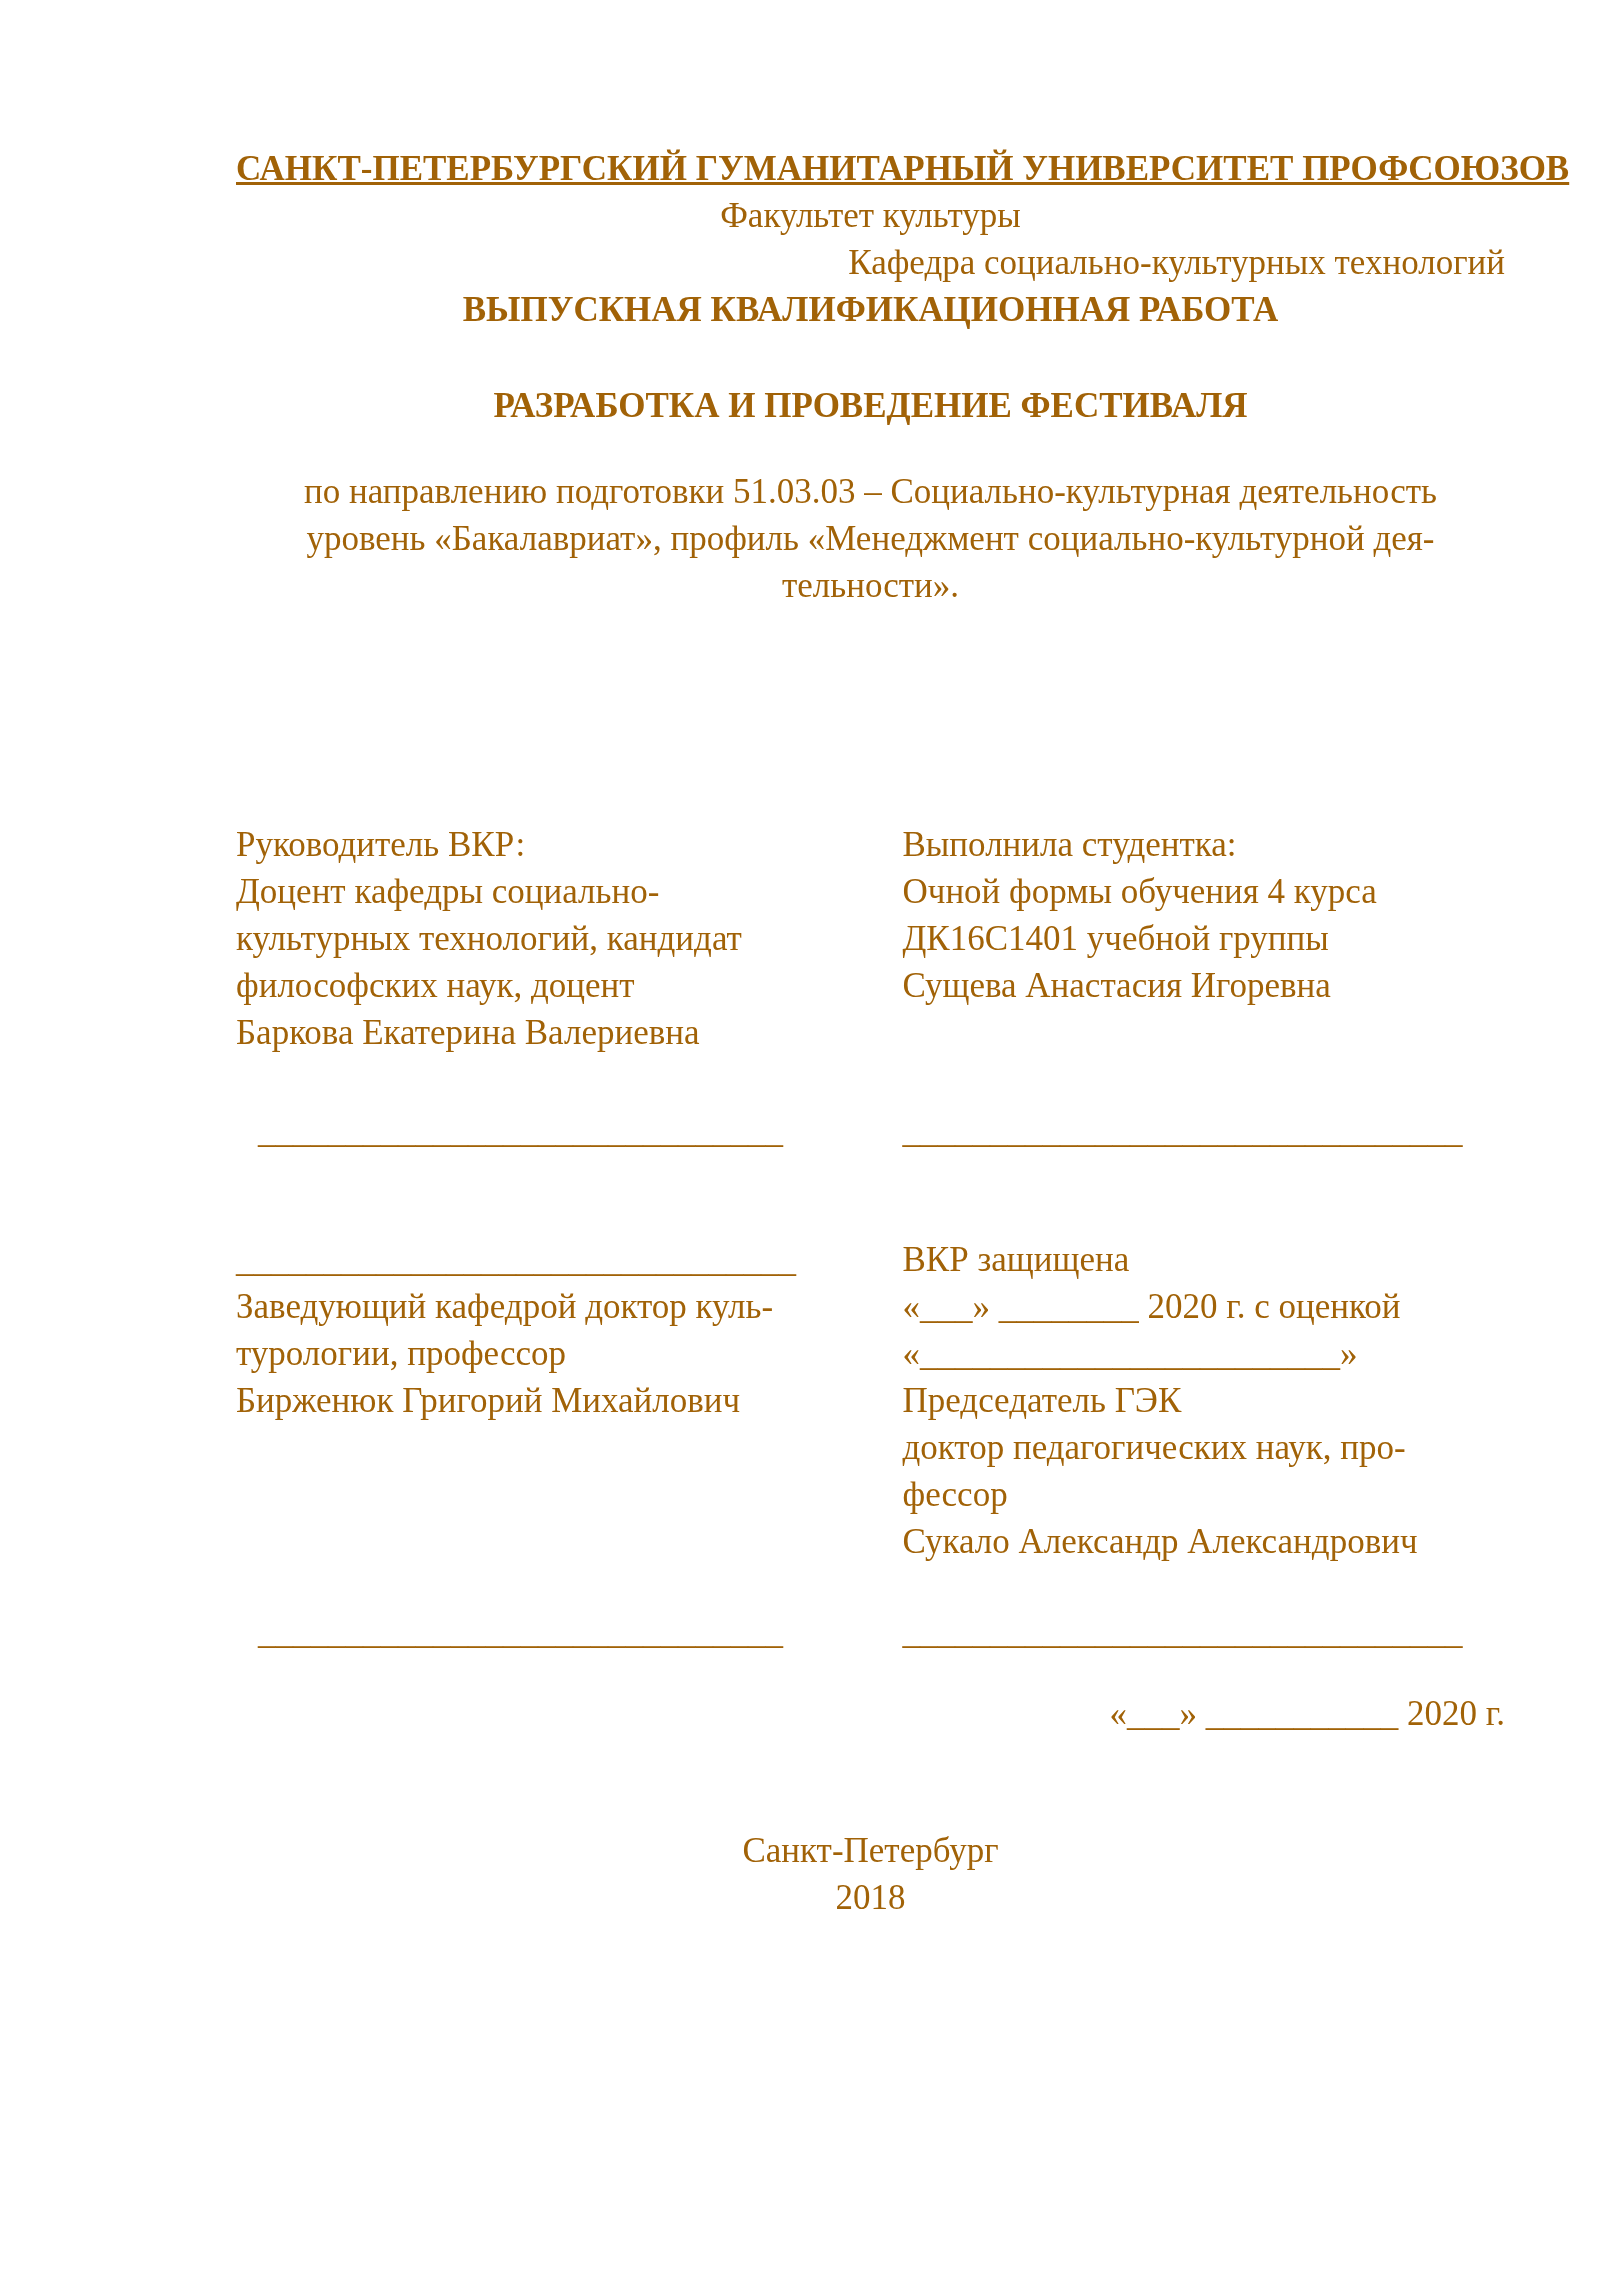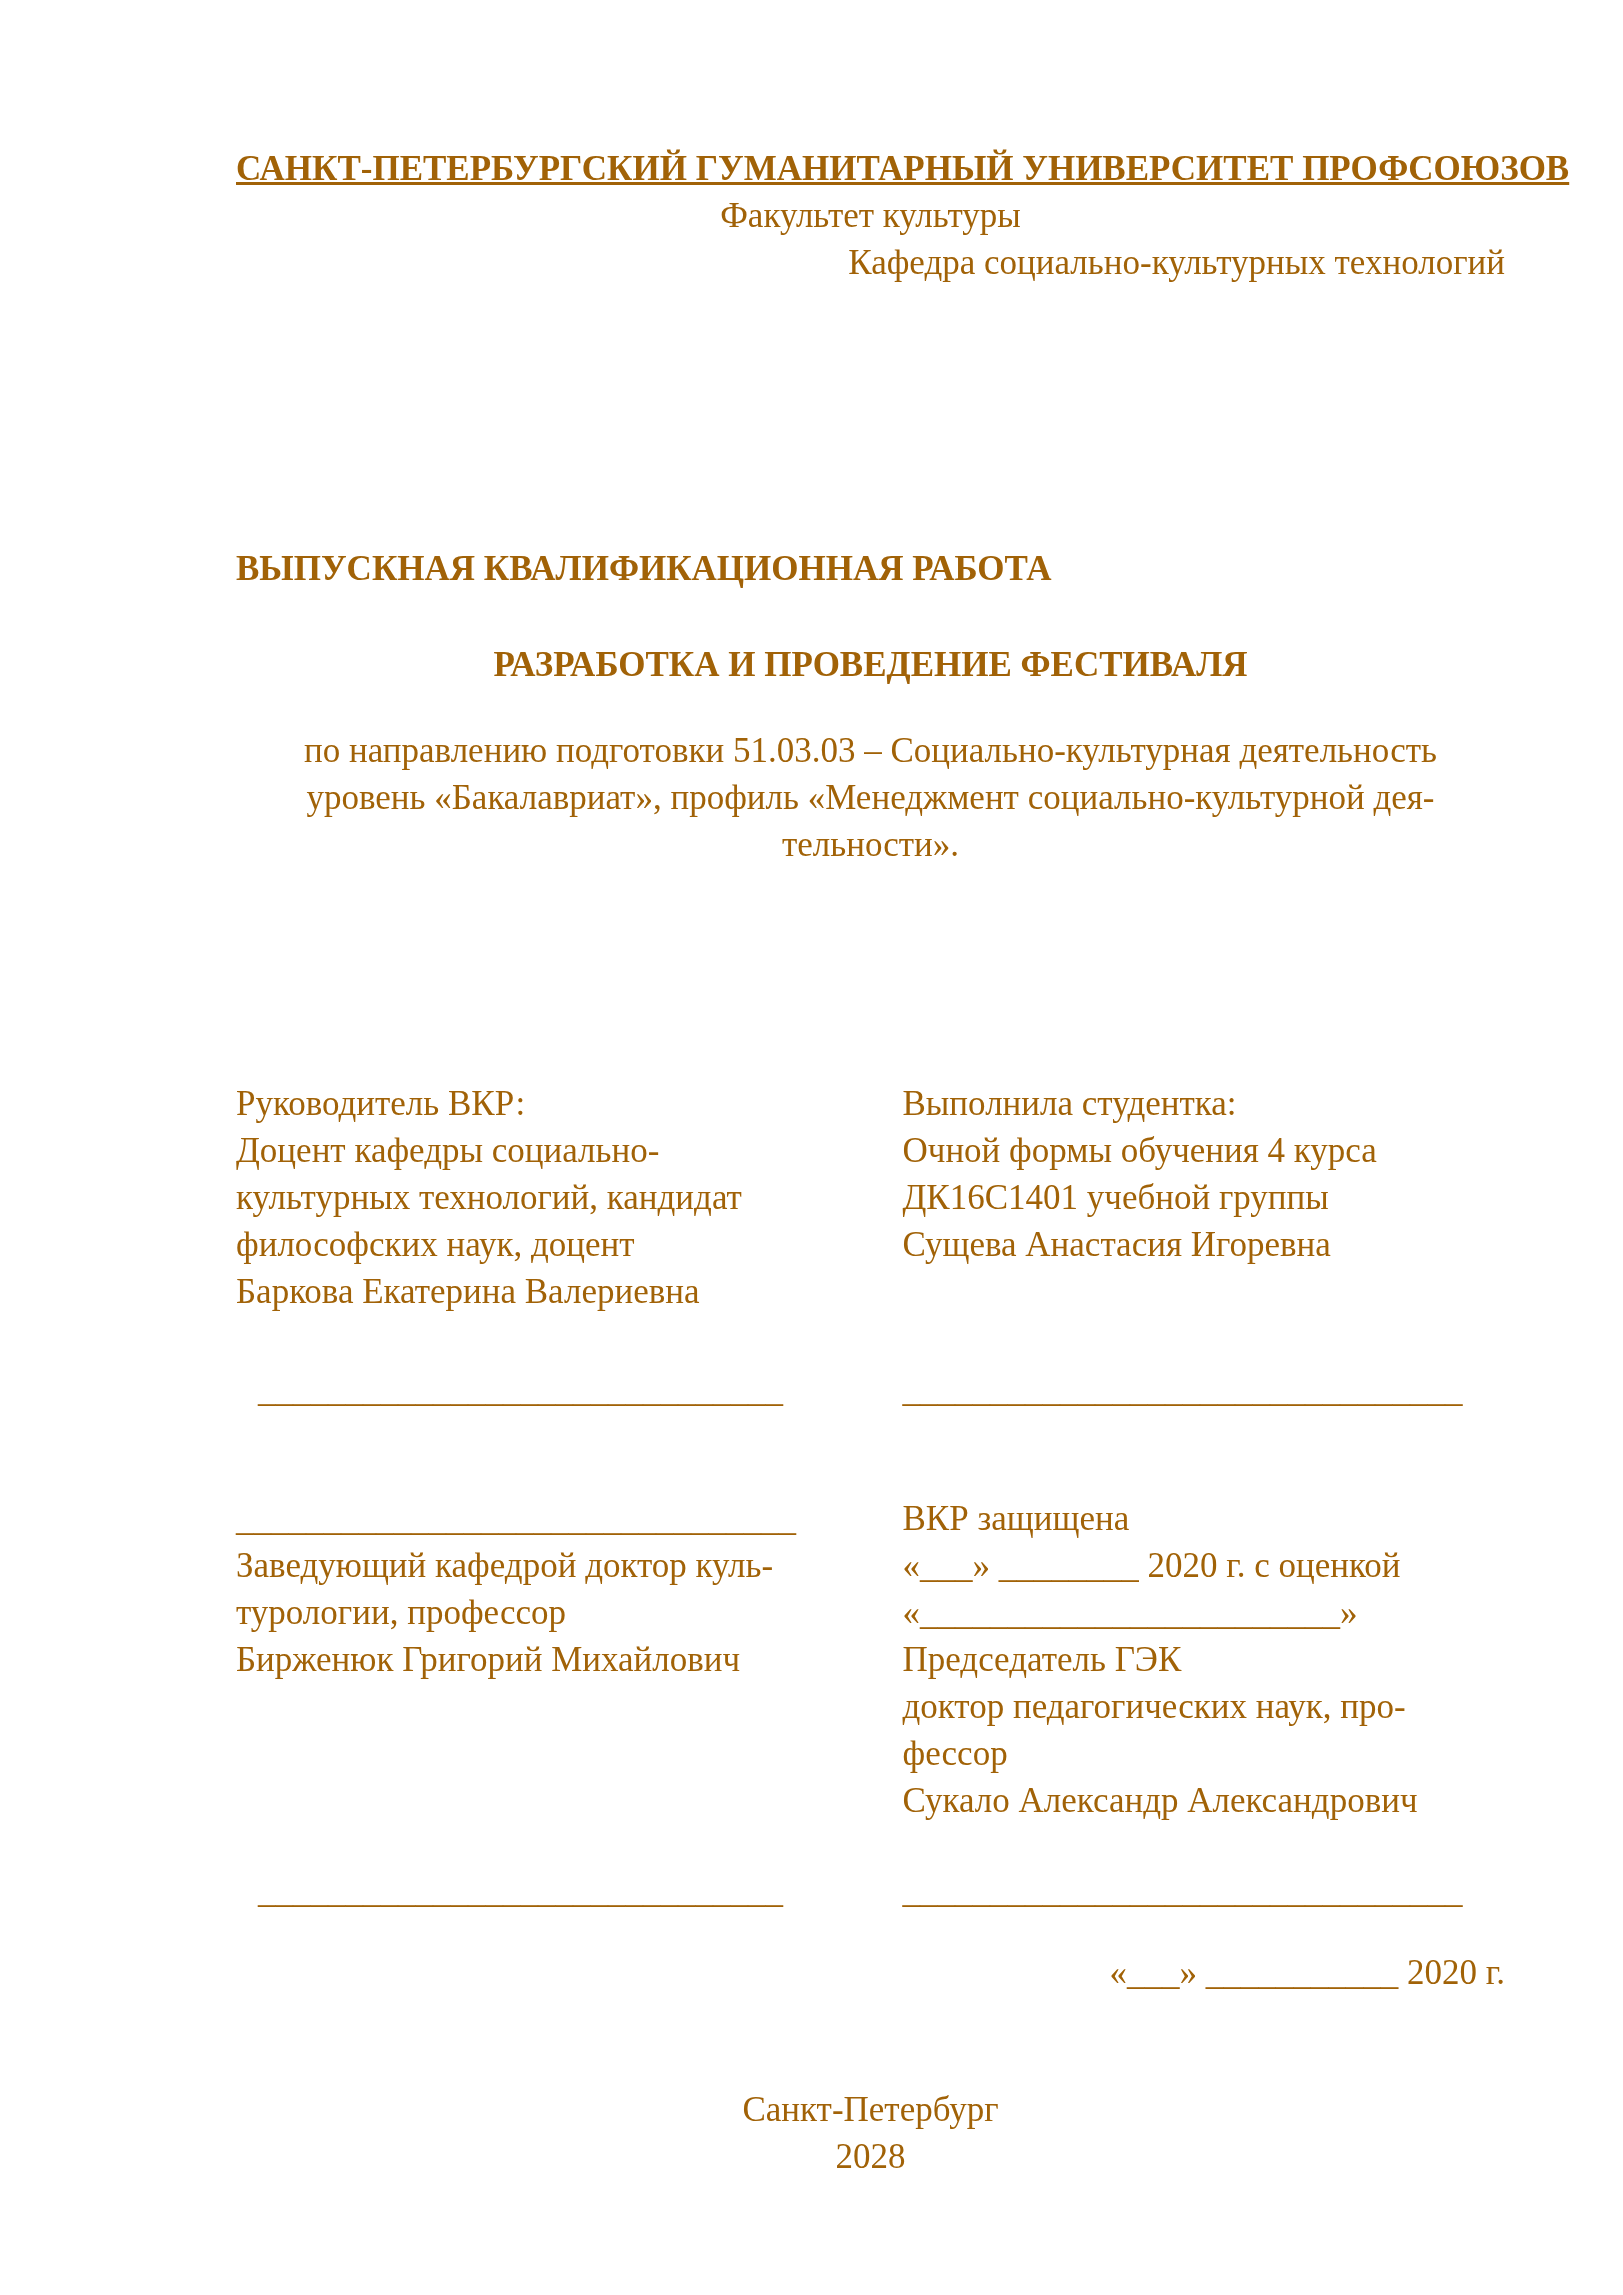--- a/index.html
+++ b/index.html
@@ -26,22 +26,22 @@
   .university {
     font-weight: bold;
     text-decoration: underline;
     text-align: center;
     white-space: nowrap;
   }
   .faculty { text-align: center; }
   .department { text-align: right; }
 
   .work-type {
-    margin-top: 259px;
     font-weight: bold;
+    text-align: center;
   }
   .work-title {
     margin-top: 49px;
     font-weight: bold;
     text-align: center;
     font-family: Liberation Serif, serif;
   }
   .program {
     margin-top: 39px;
     text-align: center;
@@ -129,17 +129,17 @@
 
   <div class="columns sig-row2">
     <div class="col left sig">______________________________</div>
     <div class="col right sig">________________________________</div>
   </div>
 
   <div class="date-line">«___» ___________ 2020 г.</div>
 
   <div class="footer">
     <div>Санкт-Петербург</div>
-    <div>2028</div>
+    <div>2018</div>
   </div>
 
 </div>
 
 
 </body></html>

